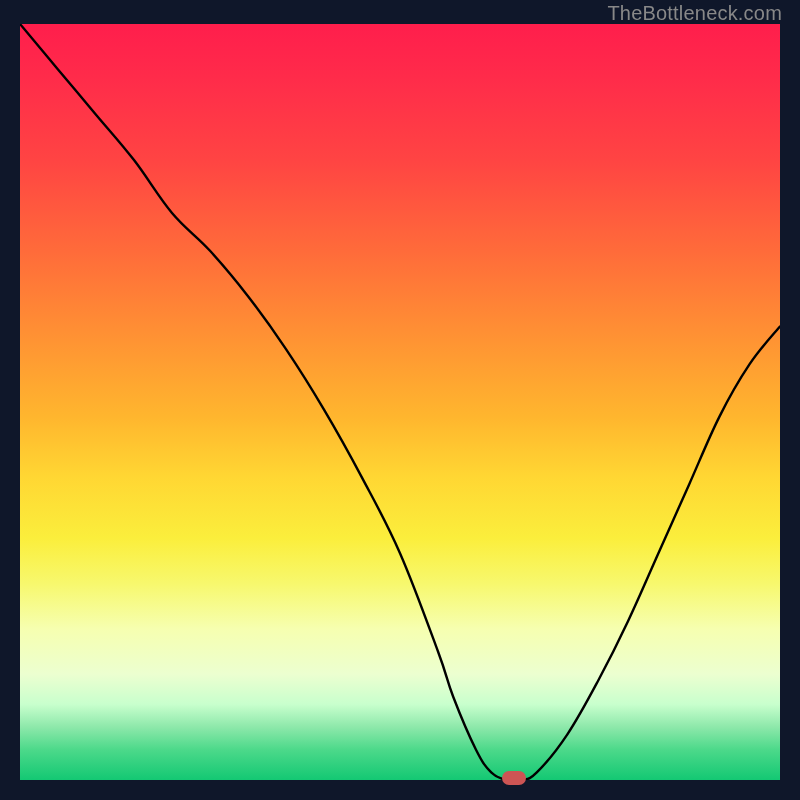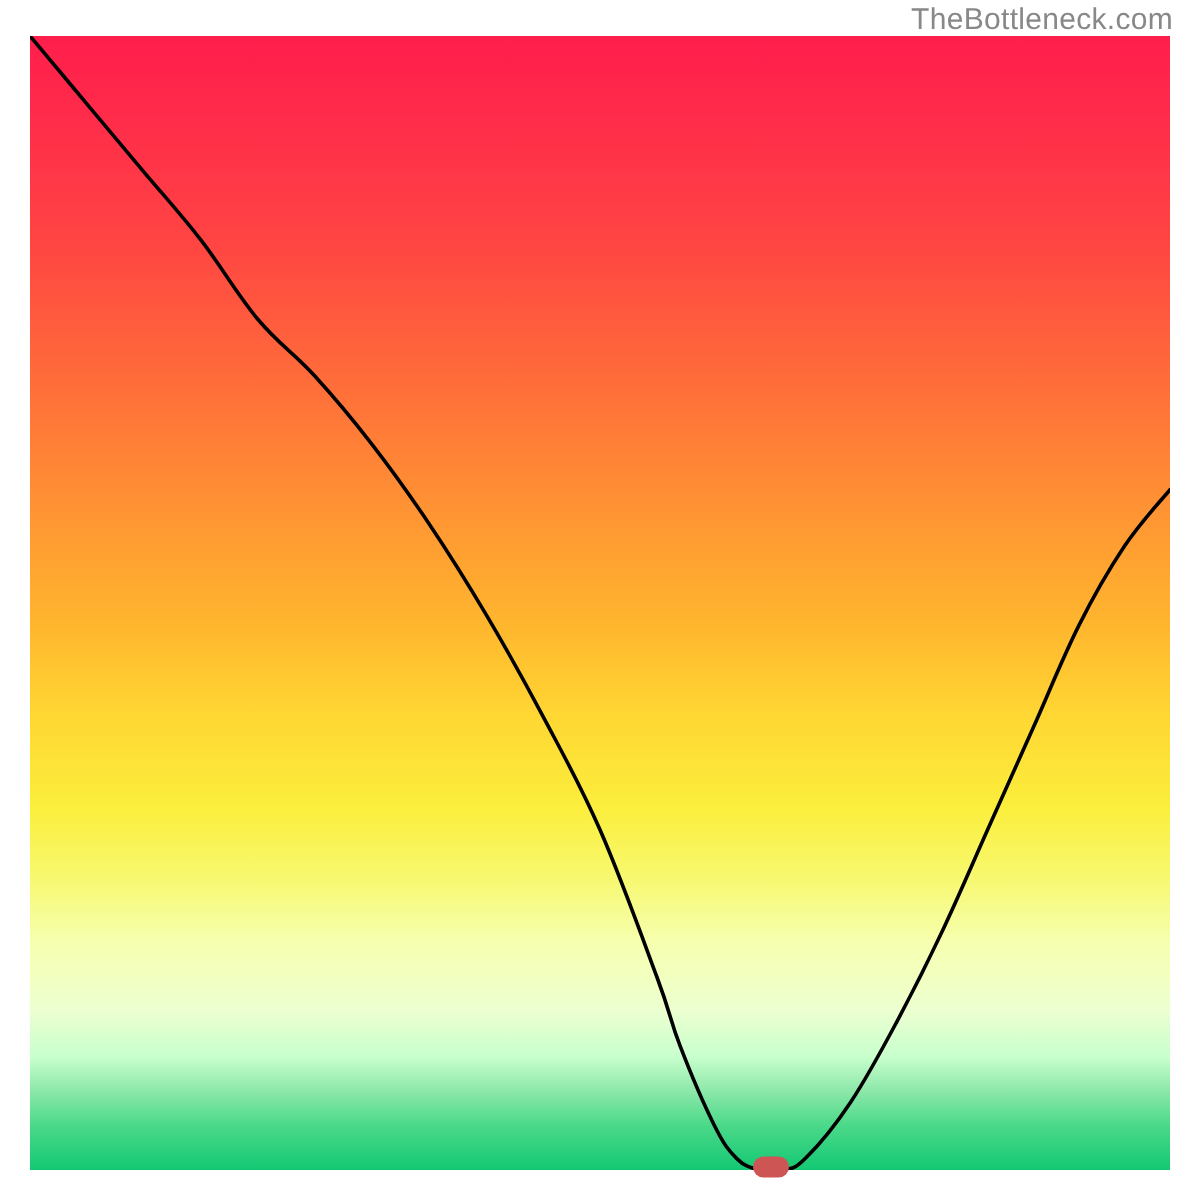--- a/index.html
+++ b/index.html
@@ -8,21 +8,21 @@
     width: 800px;
     height: 800px;
     background: #000;
     overflow: hidden;
     font-family: Arial, Helvetica, sans-serif;
   }
   .frame {
     position: relative;
     width: 800px;
     height: 800px;
-    background: #ffffff;
+    background: #0f172a;
   }
   .watermark {
     position: absolute;
     top: 2px;
     right: 18px;
     color: #888;
     font-size: 20px;
     font-weight: 500;
     letter-spacing: 0.2px;
     z-index: 10;

